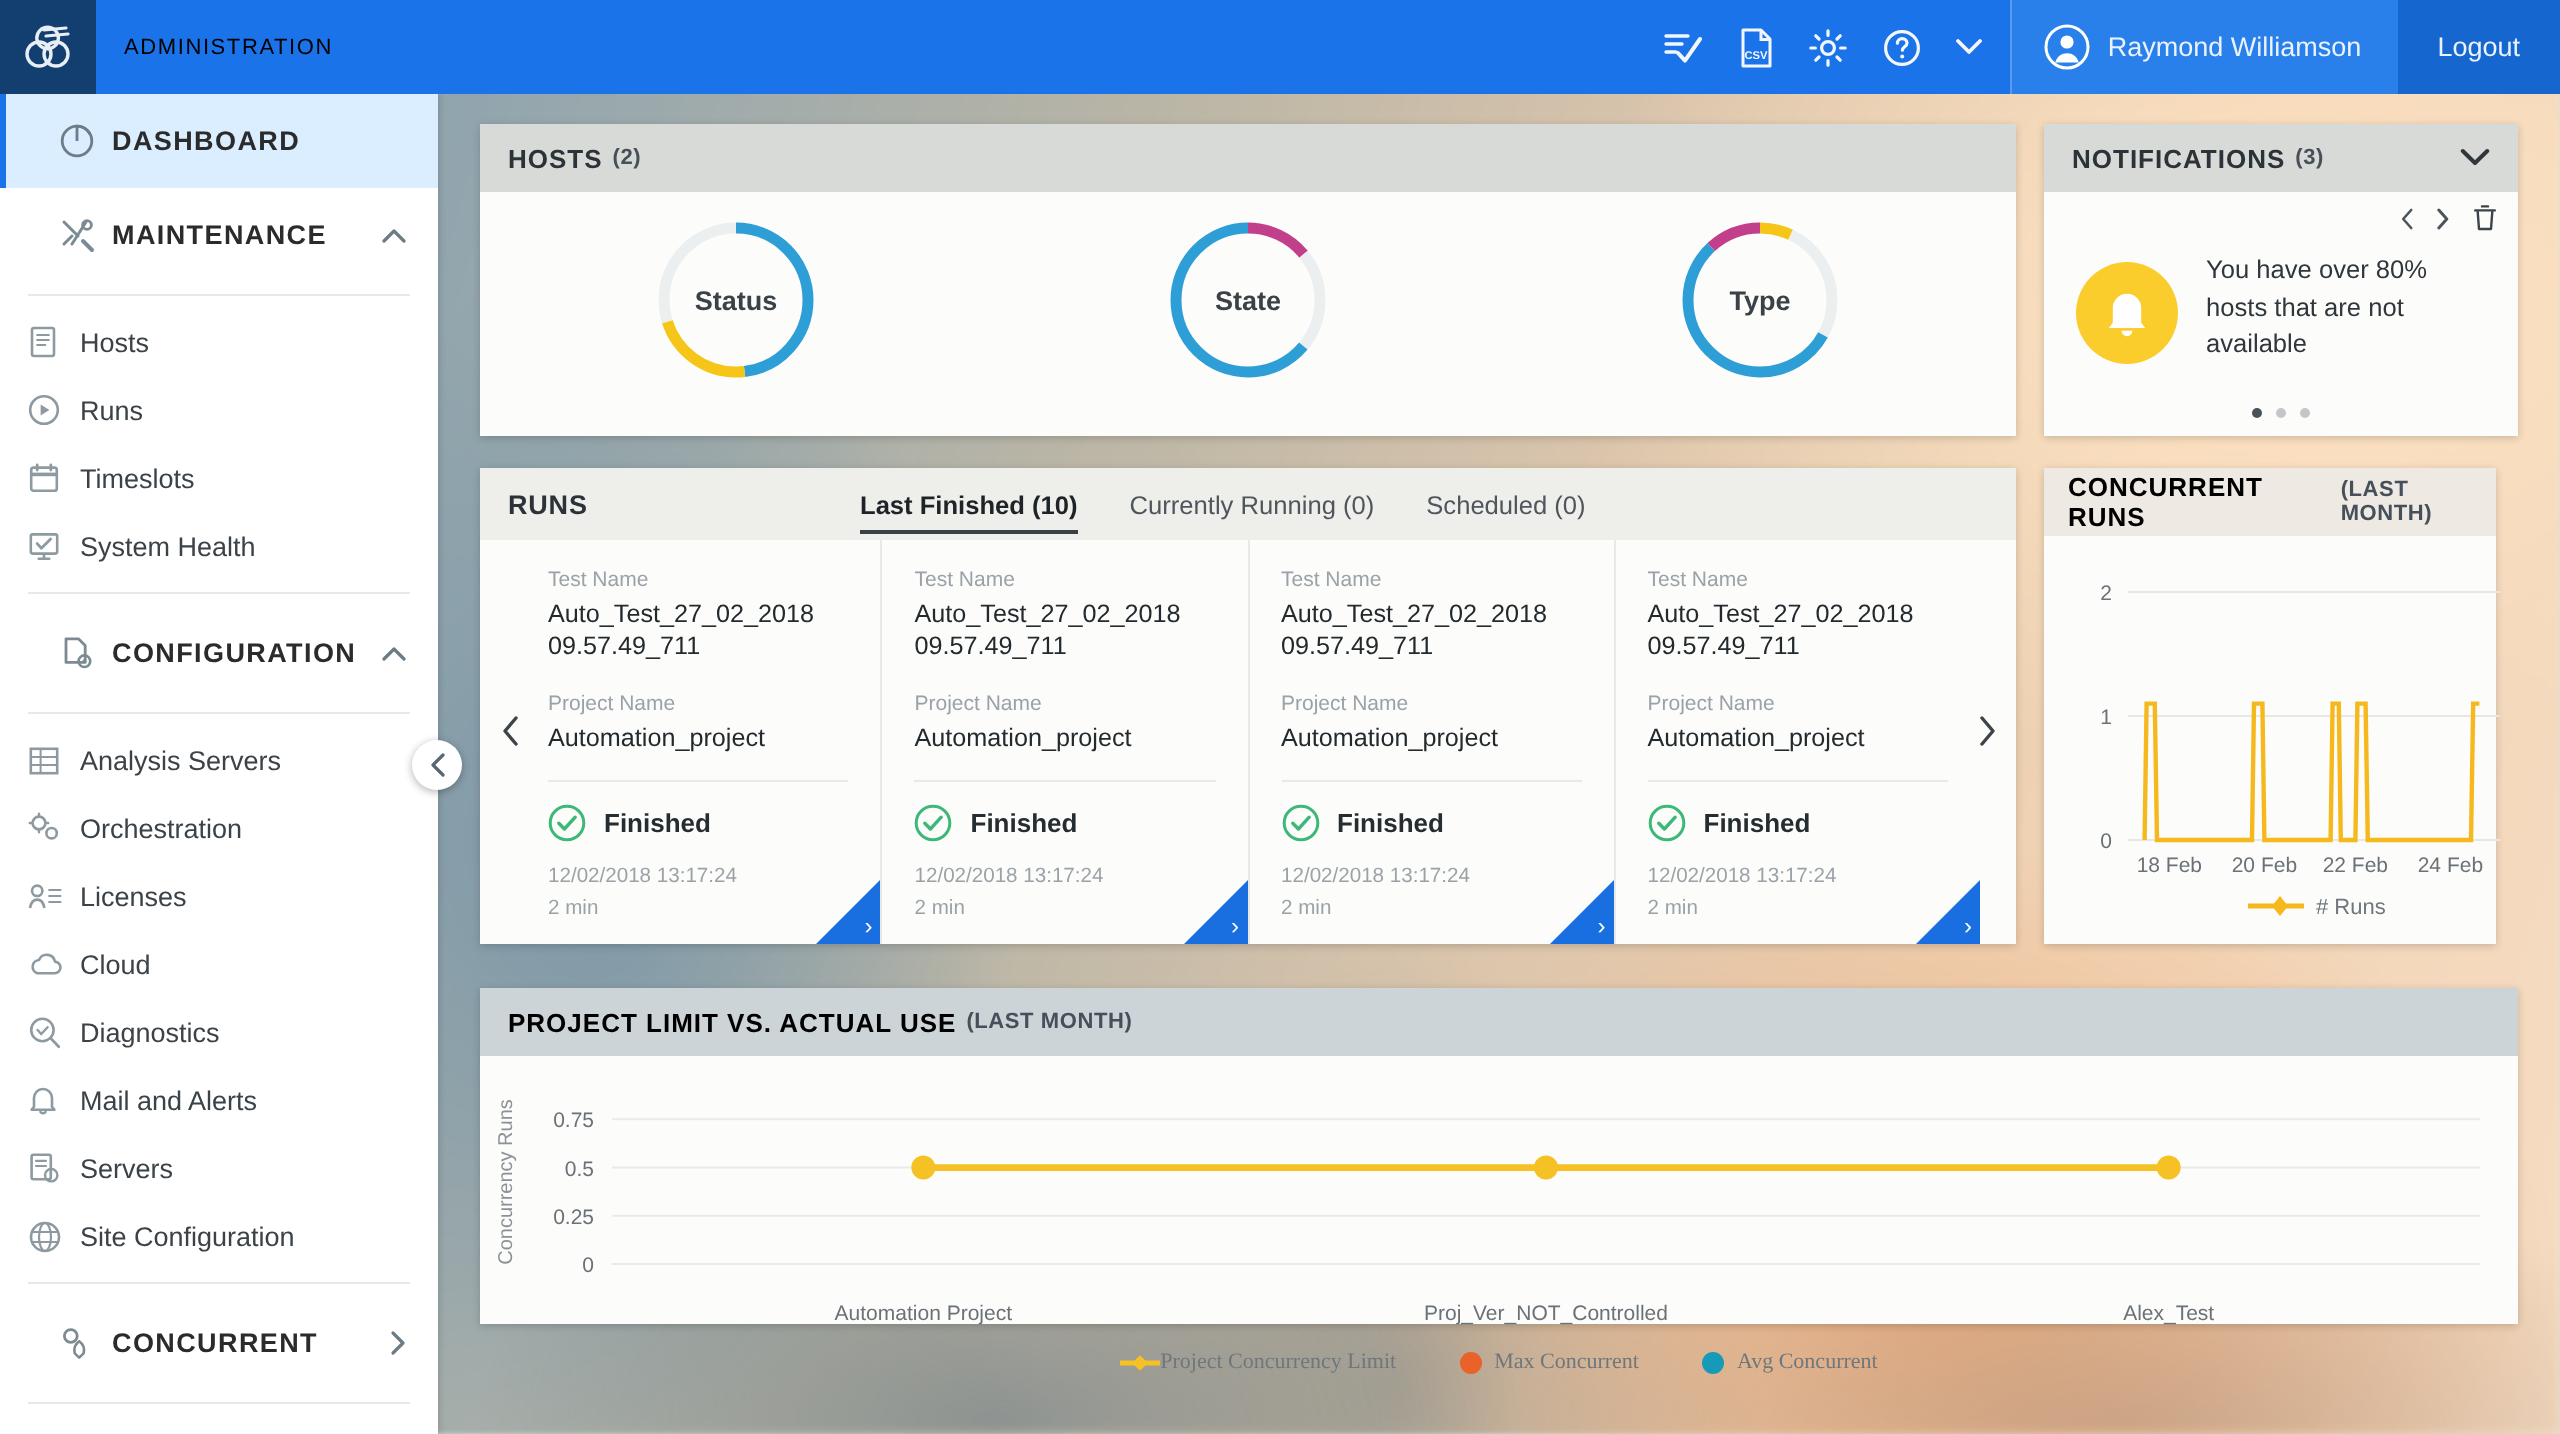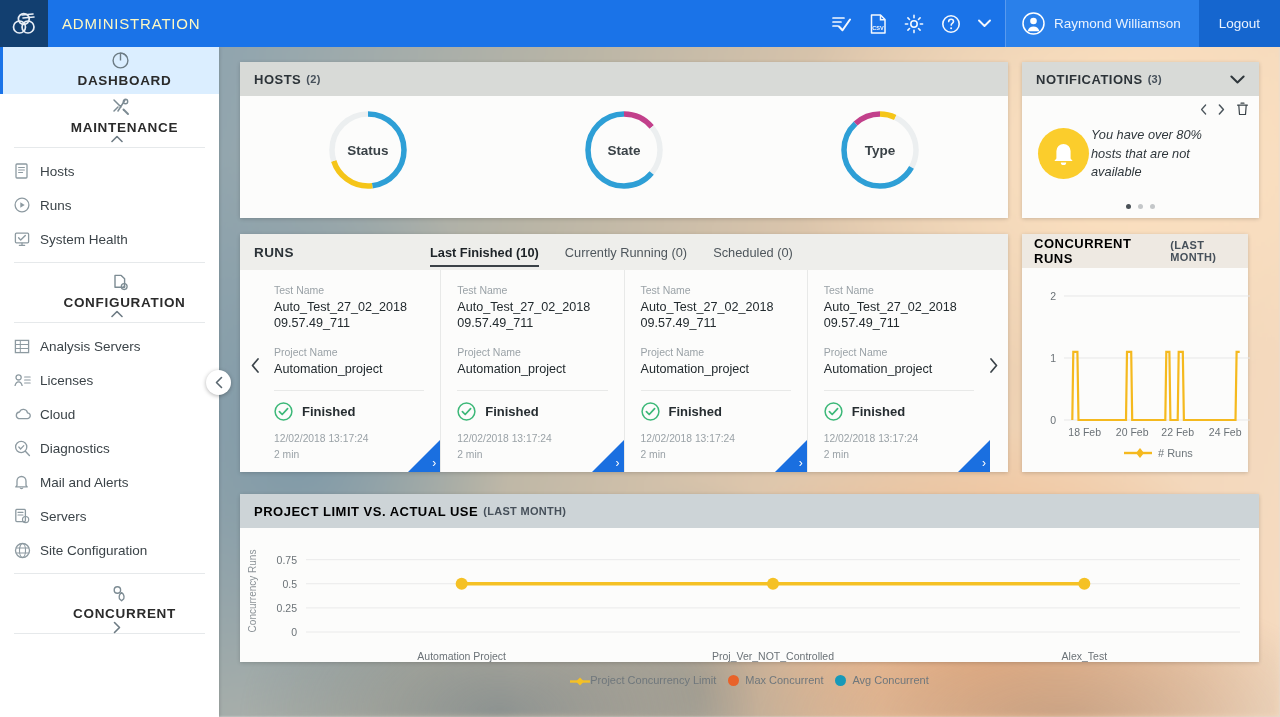--- a/index.html
+++ b/index.html
@@ -33,21 +33,21 @@
   
   .topbar {
     position: absolute; top: 0; left: 0; width: 1280px; height: 47px;
     background: #1a73e8; display: flex; align-items: center; z-index: 40;
   }
   .logo-box {
     width: 48px; height: 47px; background: #123f70;
     display: flex; align-items: center; justify-content: center; flex: 0 0 48px;
   }
   .app-title {
-    color: #fef9c3; font-size: 15px; letter-spacing: .8px;
+    color: #000000; font-size: 11px; letter-spacing: .8px;
     margin-left: 14px; font-weight: 400;
   }
   .topbar-spacer { flex: 1 1 auto; }
   .tb-icons { display: flex; align-items: center; gap: 17px; padding-right: 14px; }
   .tb-ic { color: #fff; opacity: .95; display: flex; align-items: center; cursor: pointer; }
   .tb-divider { width: 1px; height: 47px; background: rgba(255,255,255,.28); }
   .user-chip {
     display: flex; align-items: center; gap: 9px; padding: 0 18px 0 16px;
     height: 47px; background: #2a80ea;
   }
@@ -58,21 +58,21 @@
   }
 
   
   .sidebar {
     position: absolute; top: 47px; left: 0; width: 219px; height: 670px;
     background: #fff; z-index: 30; overflow: hidden;
     box-shadow: 1px 0 3px rgba(0,0,0,.13);
   }
   .nav-item {
     display: flex; align-items: center; height: 47px; padding-left: 30px;
-    cursor: pointer; position: relative; flex-direction: column;
+    cursor: pointer; position: relative;
   }
   .nav-item.active { background: #dbeeff; }
   .nav-item.active::before {
     content: ""; position: absolute; left: 0; top: 0; bottom: 0; width: 3px; background: #1a73e8;
   }
   .nav-head { font-size: 13.5px; font-weight: bold; letter-spacing: .7px; color: #2b2b2b; }
   .nav-ico { width: 26px; flex: 0 0 26px; display: flex; align-items: center; color: #7c8b93; }
   .nav-label { flex: 1 1 auto; }
   .chev { color: #6d7b84; padding-right: 16px; display: flex; align-items: center; }
   .sub-item {
@@ -106,21 +106,21 @@
     font-size: 13.5px; color: #3a4247; font-weight: 600;
   }
 
   #notif-panel { left: 1022px; top: 62px; width: 237px; height: 156px; }
   .notif-body { position: relative; height: 122px; }
   .notif-tools {
     position: absolute; right: 10px; top: 6px; display: flex; align-items: center; gap: 11px;
     color: #4b555c;
   }
   .notif-tools span { cursor: pointer; font-size: 13px; line-height: 1; }
-  .notif-main { display: flex; align-items: center; gap: 2px; padding: 30px 0 0 16px; font-style: italic; }
+  .notif-main { display: flex; align-items: flex-end; gap: 14px; padding: 30px 0 0 16px; }
   .bell {
     width: 51px; height: 51px; border-radius: 50%; background: #fbcd2c;
     display: flex; align-items: center; justify-content: center; flex: 0 0 51px;
   }
   .notif-text { font-size: 12.8px; color: #2f373c; line-height: 1.45; max-width: 140px; }
   .dots { position: absolute; left: 0; right: 0; bottom: 9px; display: flex; justify-content: center; gap: 7px; }
   .dots i { width: 5px; height: 5px; border-radius: 50%; background: #c4c7c9; display: block; }
   .dots i.on { background: #4a5157; }
 
   
@@ -153,21 +153,21 @@
   }
   .car-left { left: 4px; } .car-right { right: 4px; }
 
   
   #conc-panel { left: 1022px; top: 234px; width: 226px; height: 238px; }
   .conc-head { height: 34px; display: flex; align-items: center; padding-left: 12px; background: rgba(222,210,196,.45); }
 
   
   #limit-panel { left: 240px; top: 494px; width: 1019px; height: 168px; }
   .limit-head { height: 34px; display: flex; align-items: center; padding-left: 14px; background: rgba(165,178,186,.55); }
-  .legend { display: flex; align-items: center; justify-content: center; gap: 12px; margin-top: 2px; }
+  .legend { display: flex; align-items: center; justify-content: center; gap: 32px; margin-top: 2px; font-family: Liberation Serif, serif; }
   .lg { display: flex; align-items: center; gap: 6px; font-size: 11px; color: #6f777c; }
   .lg .sw-dot { width: 11px; height: 11px; border-radius: 50%; display: block; }
   .lg .sw-dia { width: 14px; height: 8px; display: block; }
   text { font-family: "Liberation Sans", sans-serif; }
 </style>
 </head>
 <body>
 
 <div id="app">
   <div class="bg"></div>
@@ -275,20 +275,30 @@
         <svg width="16" height="16" viewBox="0 0 16 16">
             <circle cx="8" cy="8" r="6.9" fill="none" stroke="#8d9aa1" stroke-width="1.3"></circle>
             <path d="M6.3 5.2l4.4 2.8-4.4 2.8z" fill="#8d9aa1"></path>
           </svg>
       </span>
       <span>Runs</span>
     </div>
     <div class="sub-item">
       <span class="nav-ico">
         <svg width="16" height="16" viewBox="0 0 16 16">
+            <rect x="1.6" y="2.8" width="12.8" height="11.6" rx="1.2" fill="none" stroke="#8d9aa1" stroke-width="1.3"></rect>
+            <path d="M1.6 6.2h12.8" stroke="#8d9aa1" stroke-width="1.8"></path>
+            <path d="M4.6 1.4v2.6M11.4 1.4v2.6" stroke="#8d9aa1" stroke-width="1.4" stroke-linecap="round"></path>
+          </svg>
+      </span>
+      <span>Timeslots</span>
+    </div>
+    <div class="sub-item">
+      <span class="nav-ico">
+        <svg width="16" height="16" viewBox="0 0 16 16">
             <rect x="1.4" y="2.2" width="13.2" height="9.6" rx="1" fill="none" stroke="#8d9aa1" stroke-width="1.3"></rect>
             <path d="M5.4 14.4h5.2" stroke="#8d9aa1" stroke-width="1.3" stroke-linecap="round"></path>
             <path d="M8 11.8v2.6" stroke="#8d9aa1" stroke-width="1.3"></path>
             <path d="M4.6 6.8l2.1 2.3 4.6-4.6" stroke="#8d9aa1" stroke-width="1.4" fill="none" stroke-linecap="round" stroke-linejoin="round"></path>
           </svg>
       </span>
       <span>System Health</span>
     </div>
 
     <div class="nav-sep"></div>
@@ -310,20 +320,30 @@
     <div class="nav-sep"></div>
 
     <div class="sub-item">
       <span class="nav-ico">
         <svg width="16" height="15" viewBox="0 0 16 15">
             <rect x="1.4" y="1.4" width="13.2" height="12.2" fill="none" stroke="#8d9aa1" stroke-width="1.3"></rect>
             <path d="M1.4 5.5h13.2M1.4 9.5h13.2M6.3 1.4v12.2" stroke="#8d9aa1" stroke-width="1"></path>
           </svg>
       </span>
       <span>Analysis Servers</span>
+    </div>
+    <div class="sub-item">
+      <span class="nav-ico">
+        <svg width="17" height="16" viewBox="0 0 17 16">
+            <circle cx="5.5" cy="5.5" r="3.2" fill="none" stroke="#8d9aa1" stroke-width="1.3"></circle>
+            <circle cx="11.8" cy="10.6" r="2.6" fill="none" stroke="#8d9aa1" stroke-width="1.3"></circle>
+            <path d="M5.5 .9v1.3M5.5 8.8v1.3M.9 5.5h1.3M8.8 5.5h1.3" stroke="#8d9aa1" stroke-width="1.2" stroke-linecap="round"></path>
+          </svg>
+      </span>
+      <span>Orchestration</span>
     </div>
     <div class="sub-item">
       <span class="nav-ico">
         <svg width="17" height="15" viewBox="0 0 17 15">
             <circle cx="4.6" cy="4.4" r="2.6" fill="none" stroke="#8d9aa1" stroke-width="1.3"></circle>
             <path d="M1 13c.5-2.8 1.9-4.2 3.6-4.2S7.7 10.2 8.2 13" fill="none" stroke="#8d9aa1" stroke-width="1.3"></path>
             <path d="M10.6 4h5.6M10.6 7h5.6M10.6 10h5.6" stroke="#8d9aa1" stroke-width="1.1" stroke-linecap="round"></path>
           </svg>
       </span>
       <span>Licenses</span>

